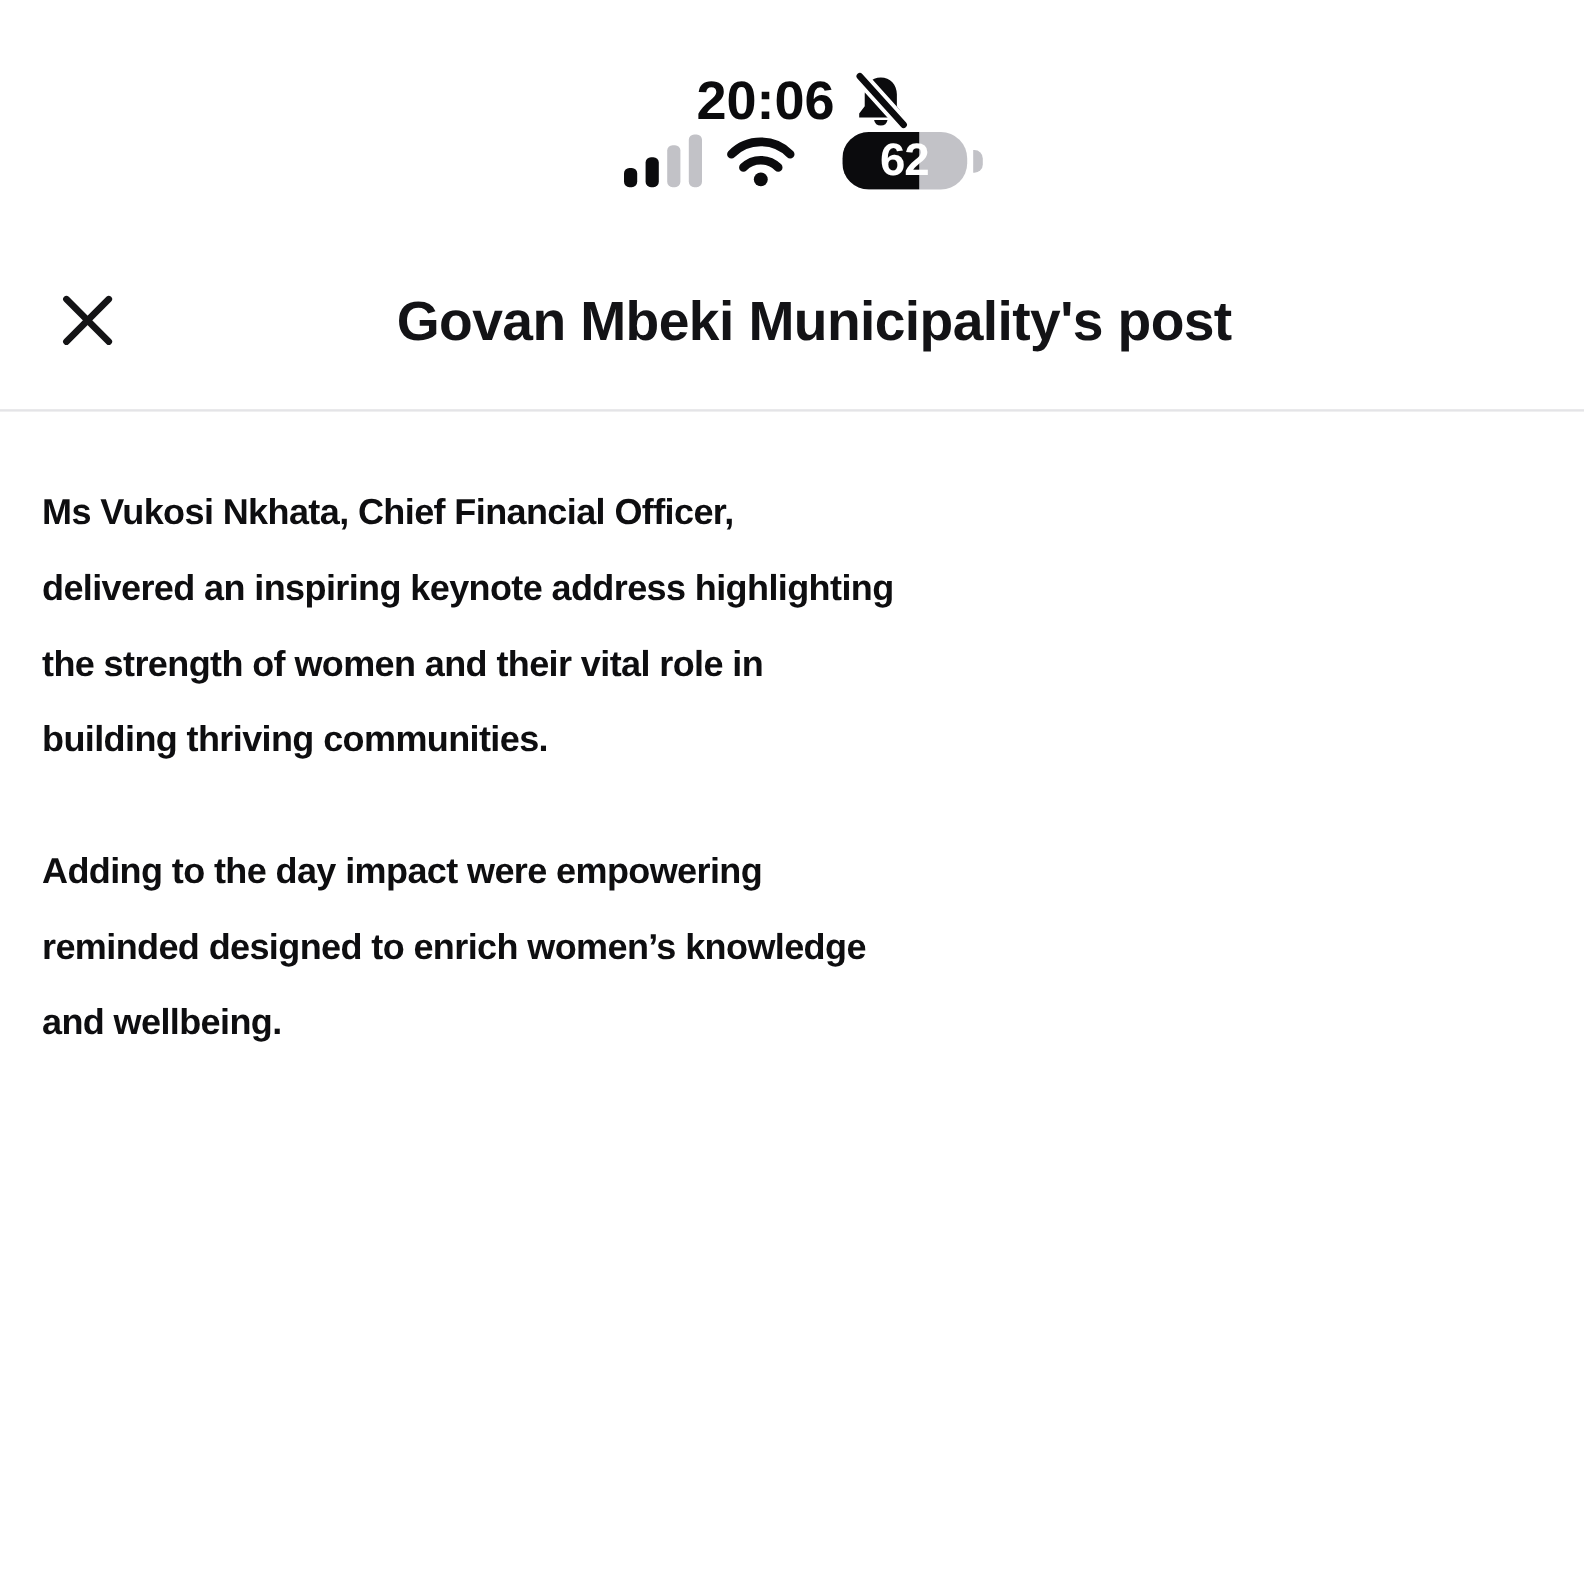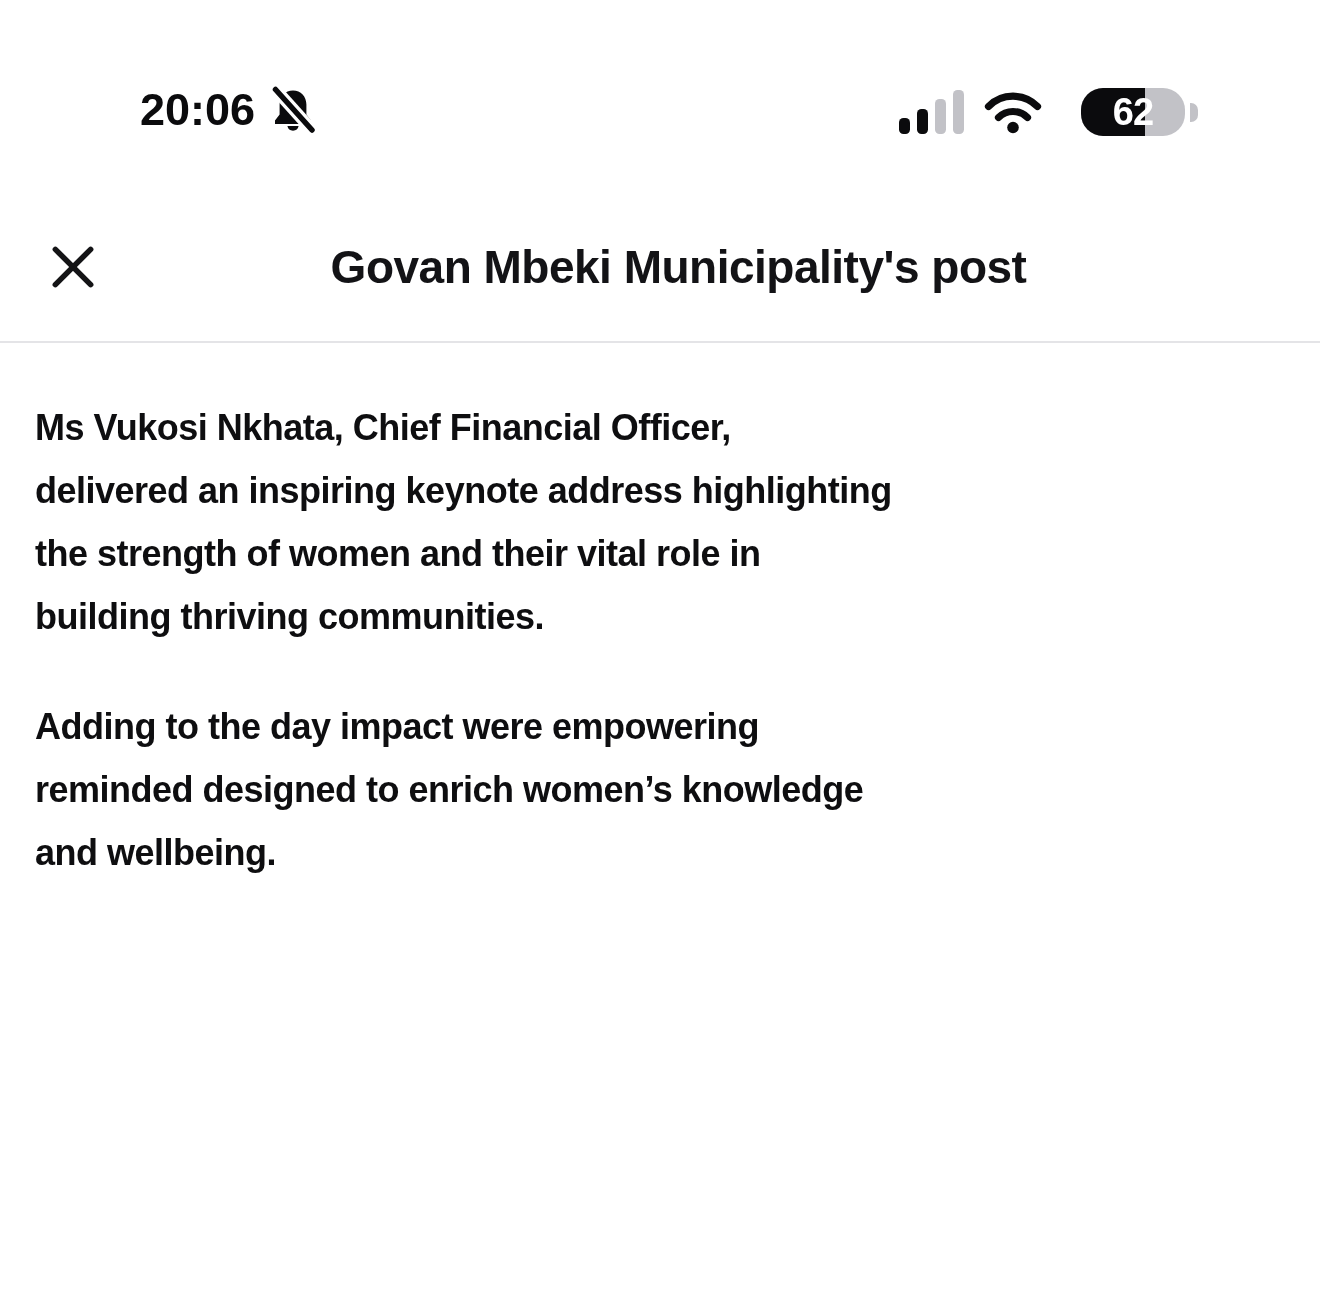--- a/index.html
+++ b/index.html
@@ -14,22 +14,23 @@
     overflow: hidden;
   }
 
   
   .status-bar {
     position: absolute;
     top: 58px; left: 0; right: 0;
     height: 78px;
     display: flex;
     justify-content: space-between;
-    align-items: flex-end;
+    align-items: center;
     padding: 0 122px 0 140px;
+    flex-direction: column;
   }
   .status-left {
     display: flex;
     align-items: center;
     gap: 14px;
   }
   .status-time {
     font-size: 45px;
     font-weight: 700;
     letter-spacing: 0px;
@@ -108,21 +109,21 @@
   }
 
   
   .post-content {
     position: absolute;
     top: 396px;
     left: 35px;
     right: 33px;
   }
   .post-content p {
-    font-size: 36px;
+    font-size: 30px;
     font-weight: 700;
     line-height: 63px;
     letter-spacing: -0.5px;
     color: #0e0e10;
     white-space: pre-line;
     margin: 0 0 47px 0;
   }
 </style>
 </head>
 <body>

